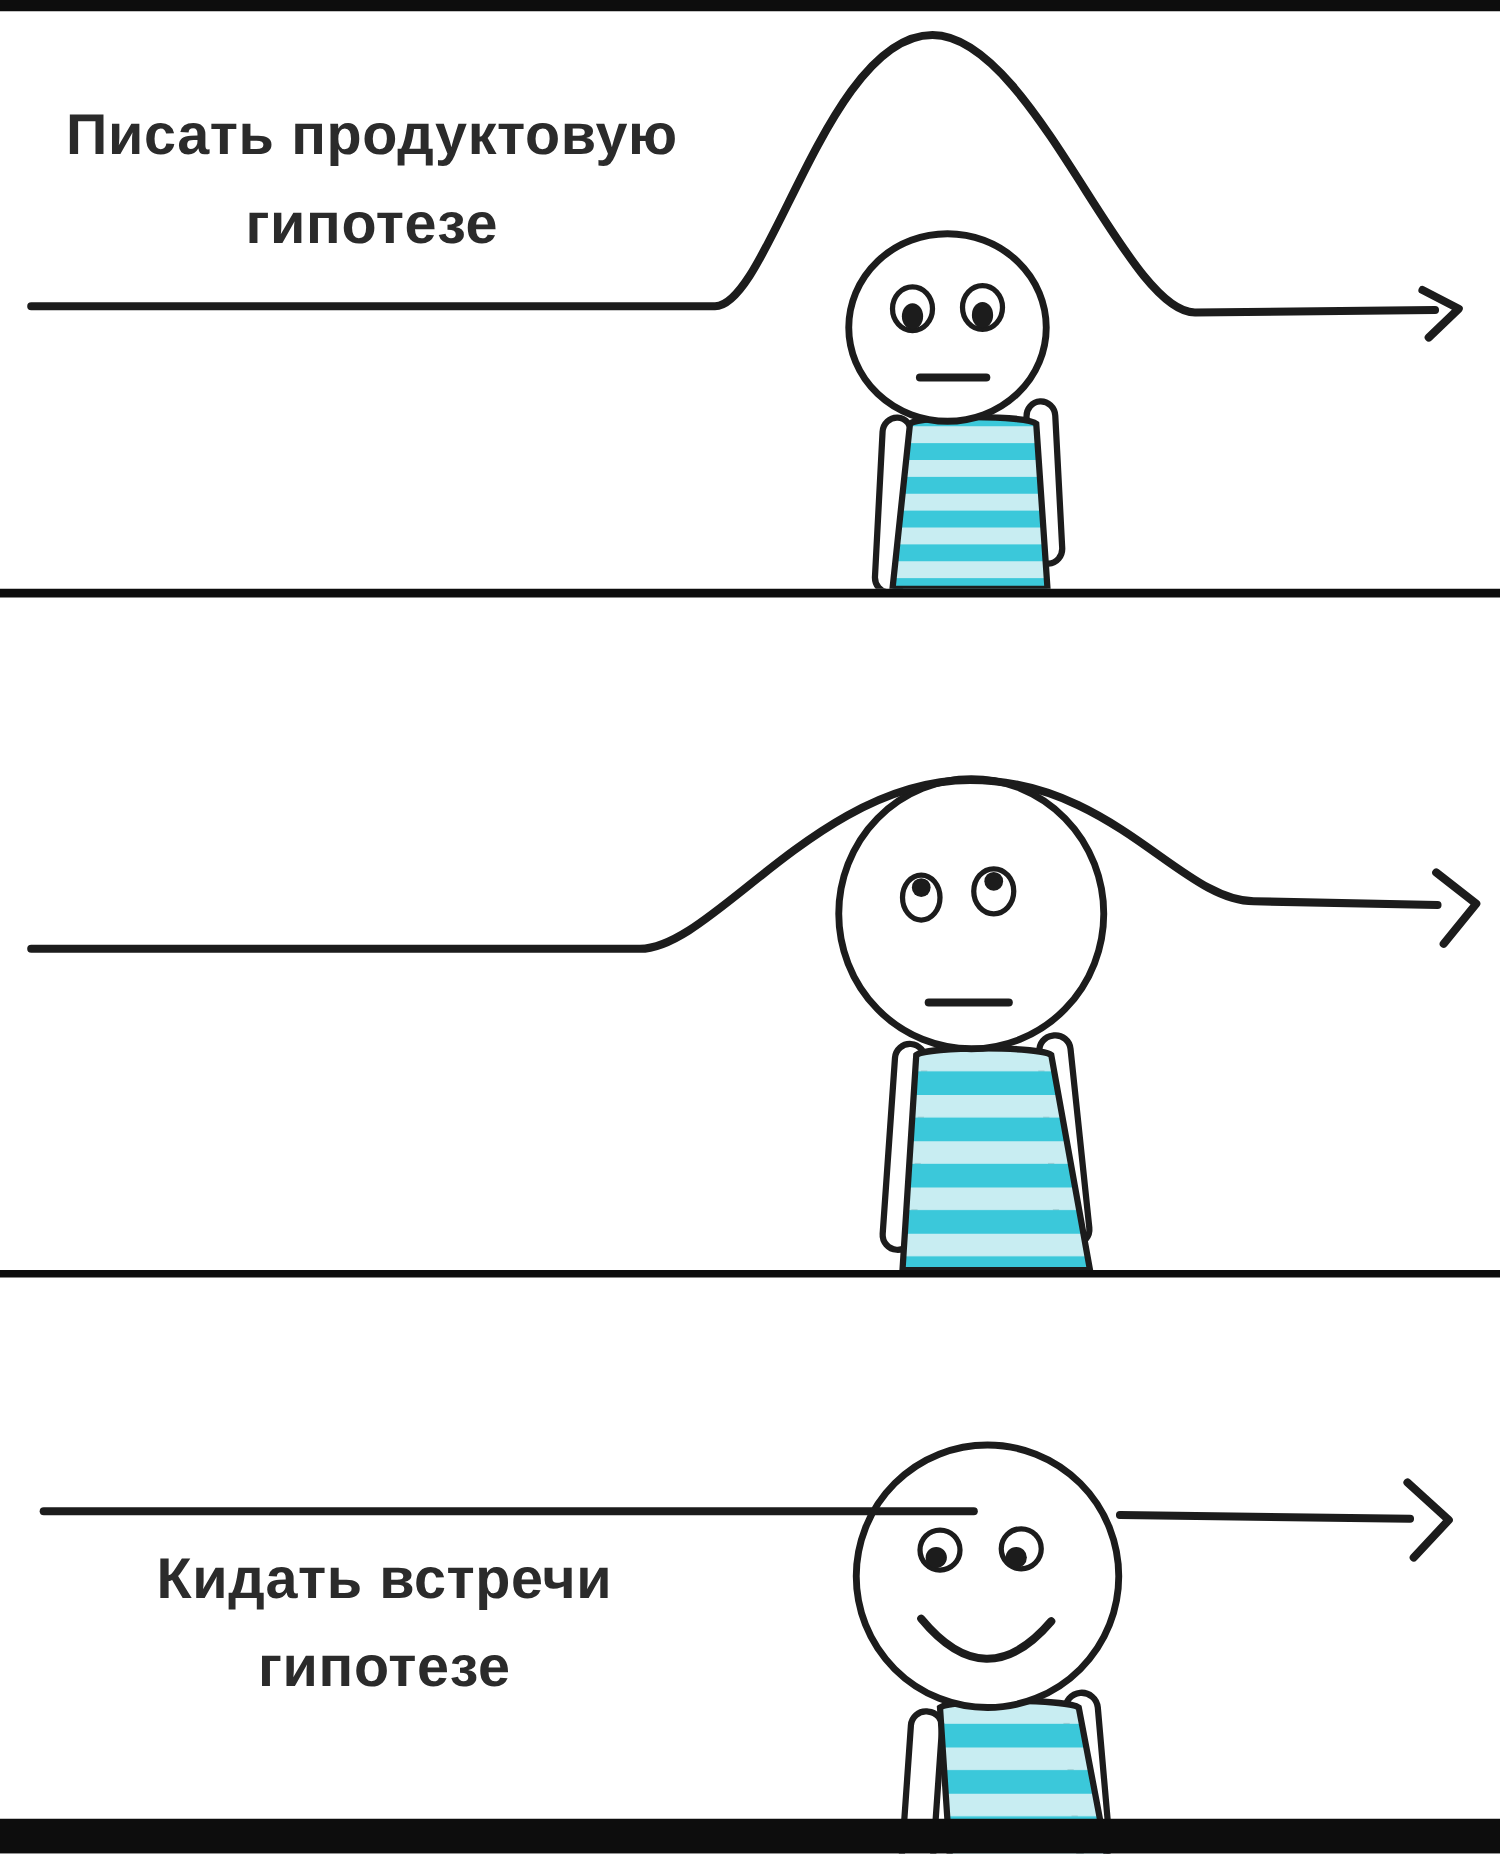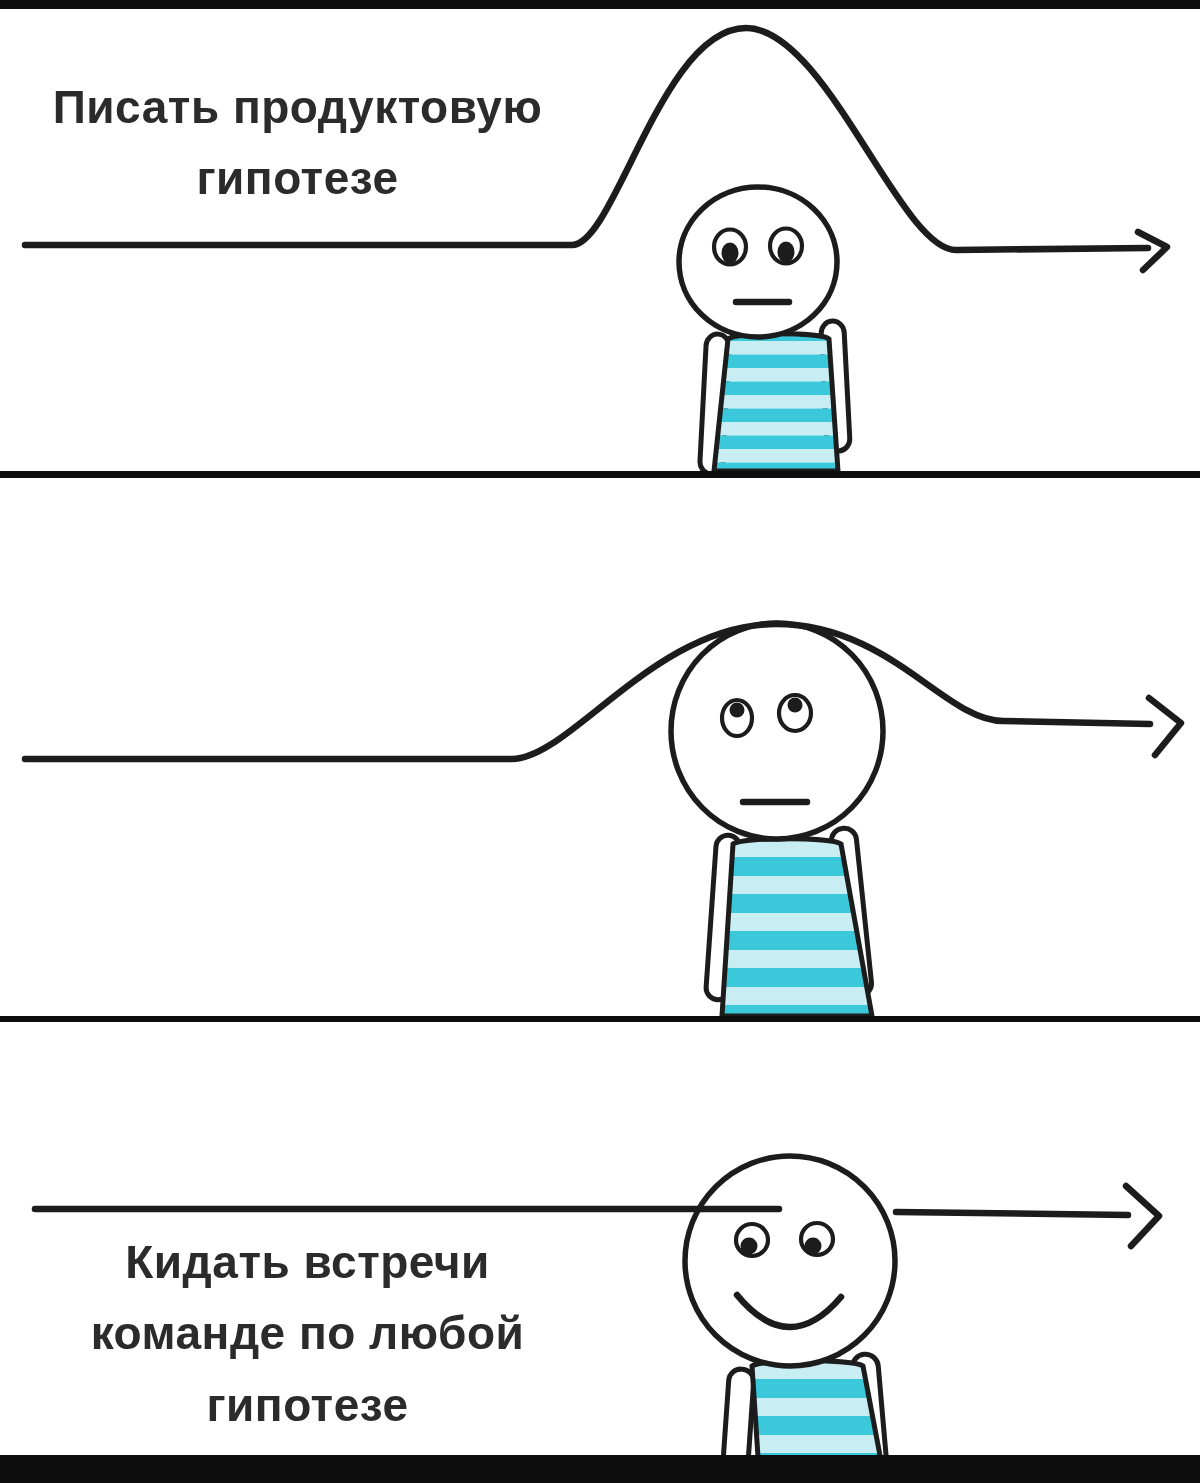--- a/index.html
+++ b/index.html
@@ -123,20 +123,19 @@
       </g>
 
       <g>
         <path class="ink flow" d="M35,155 L779,155"></path>
         <path class="ink flow" d="M896,158 L1128,161"></path>
         <path class="ink flow" d="M1126,132 L1159,162 L1131,192"></path>
       </g>
     </svg>
     <div class="caption" style="left:35px;top:173px;width:545px;">
       <div class="cap-line">Кидать встречи</div>
-      <div class="cap-line">команде по любой</div>
       <div class="cap-line">гипотезе</div>
     </div>
   </section>
 
   <div class="bar" style="top:1455px;height:28px;"></div>
 
 </div>
 
 </body></html>

